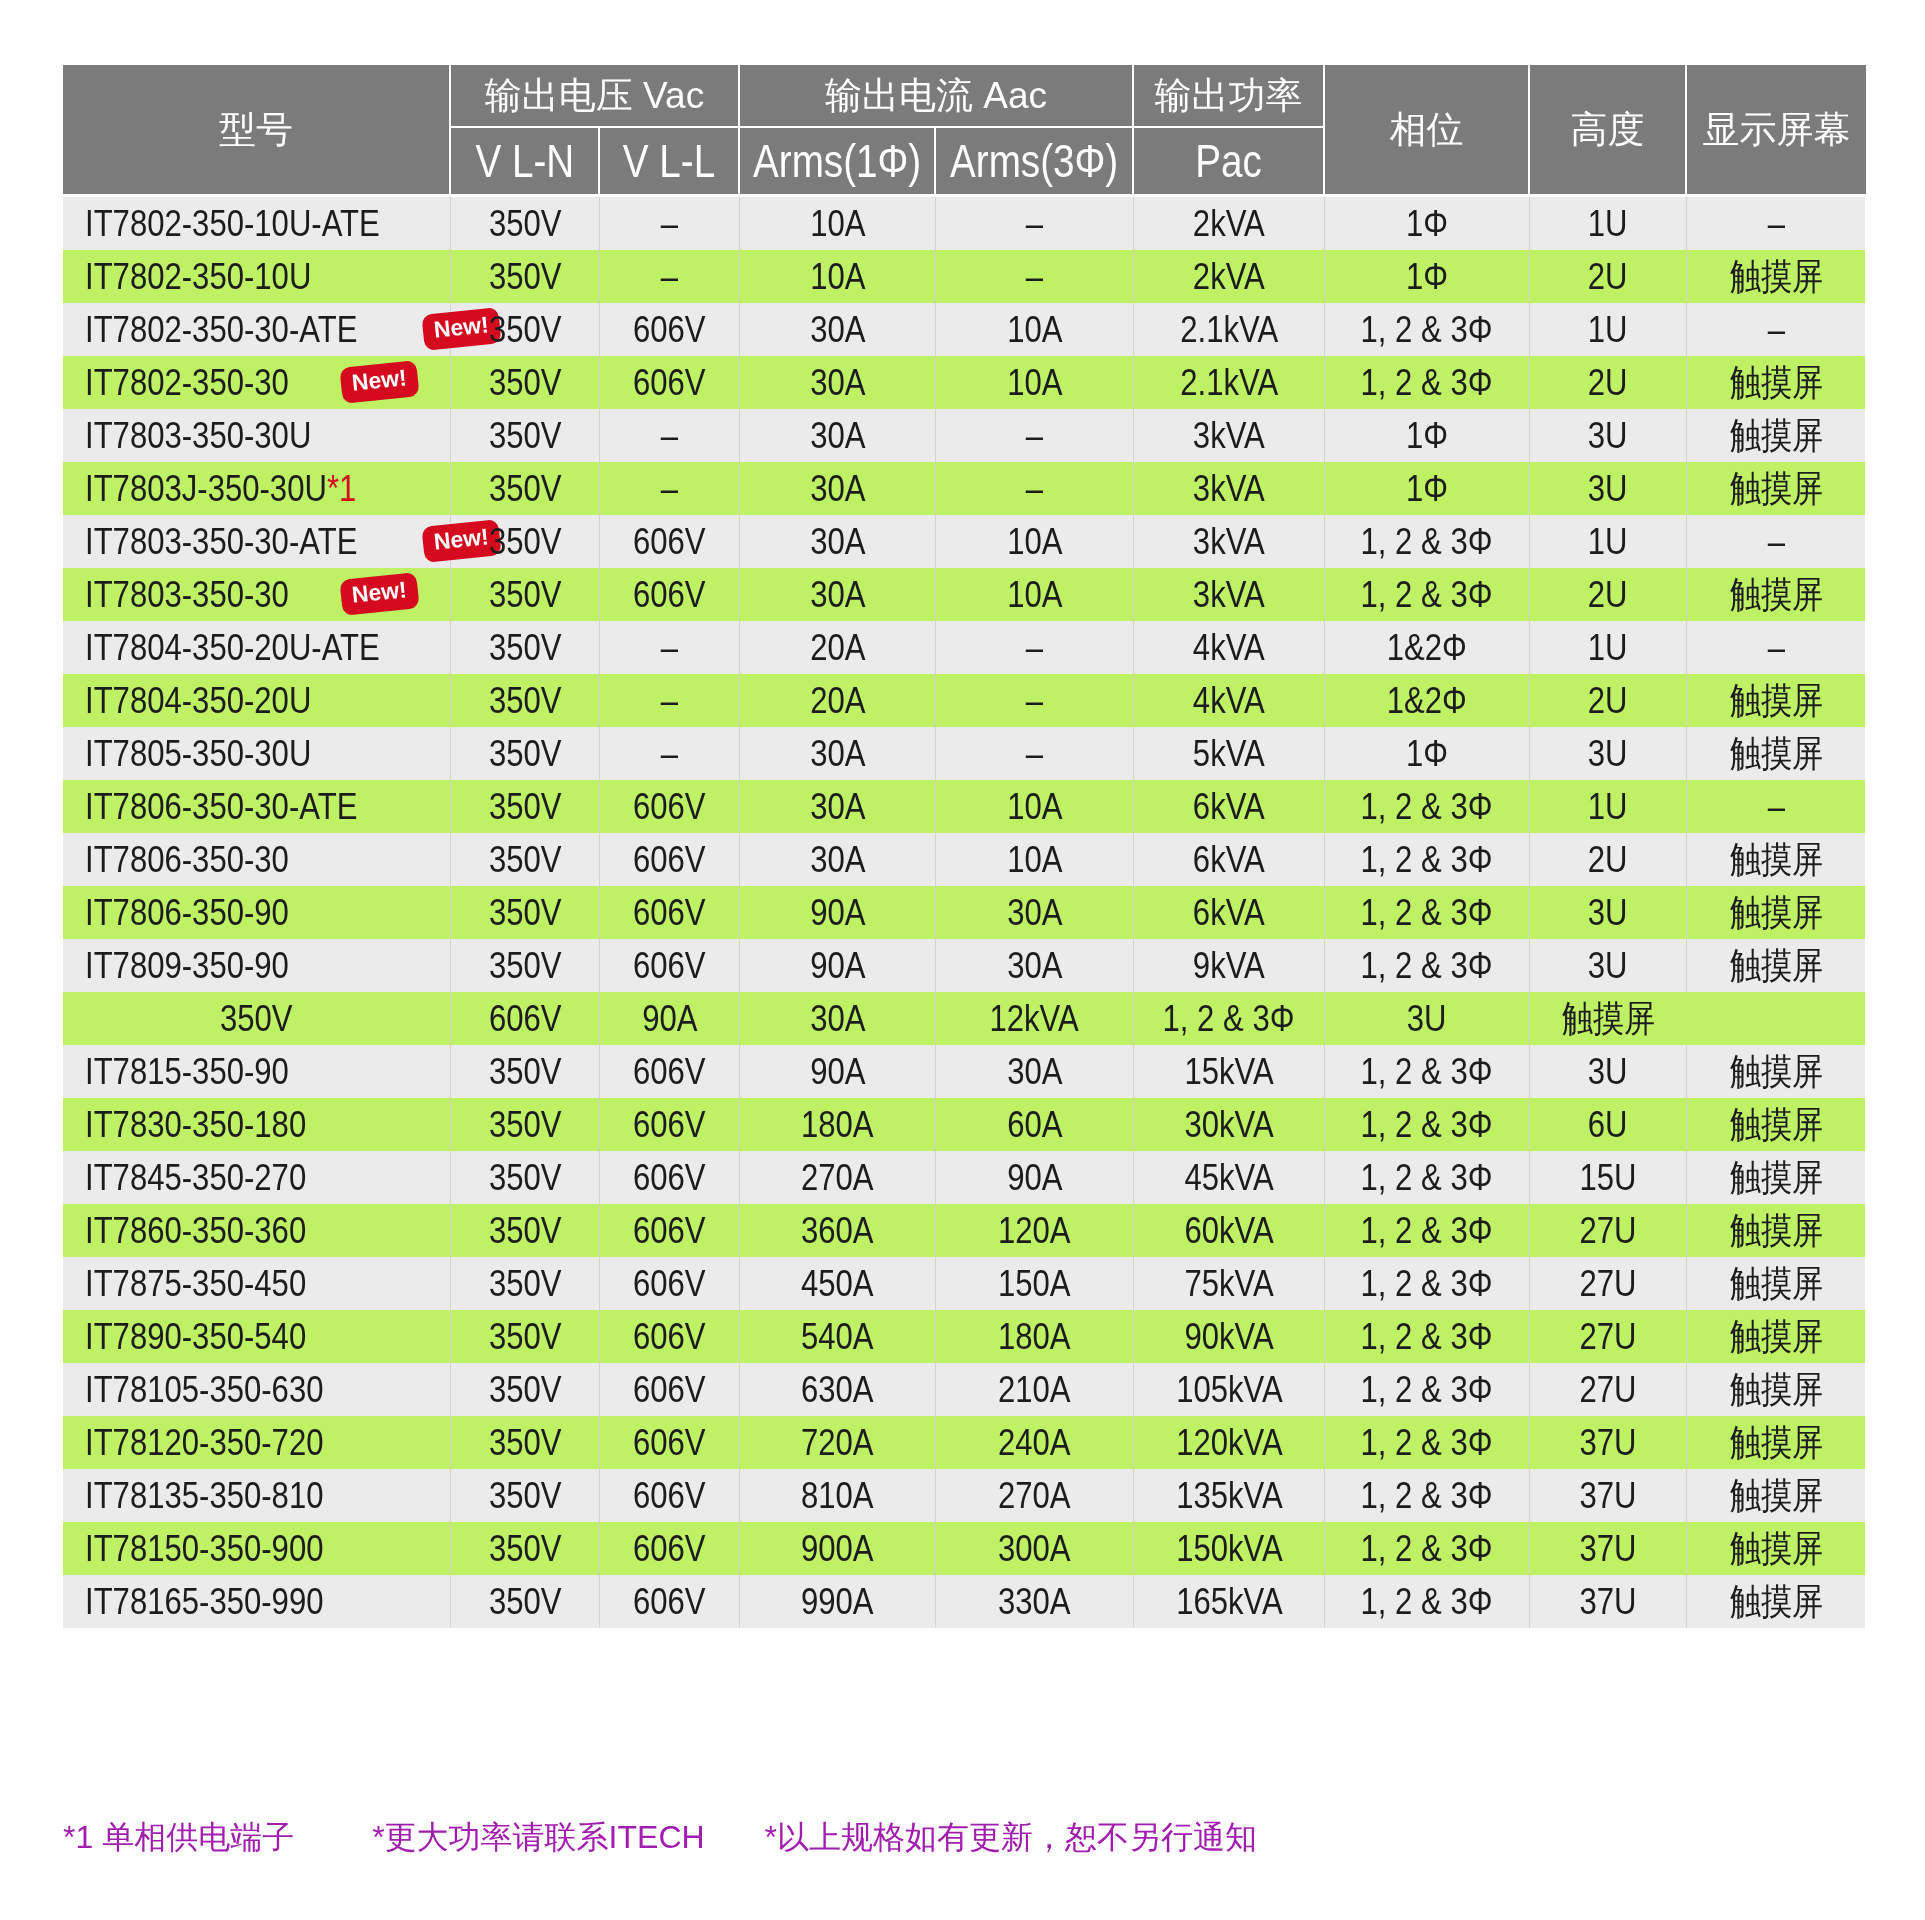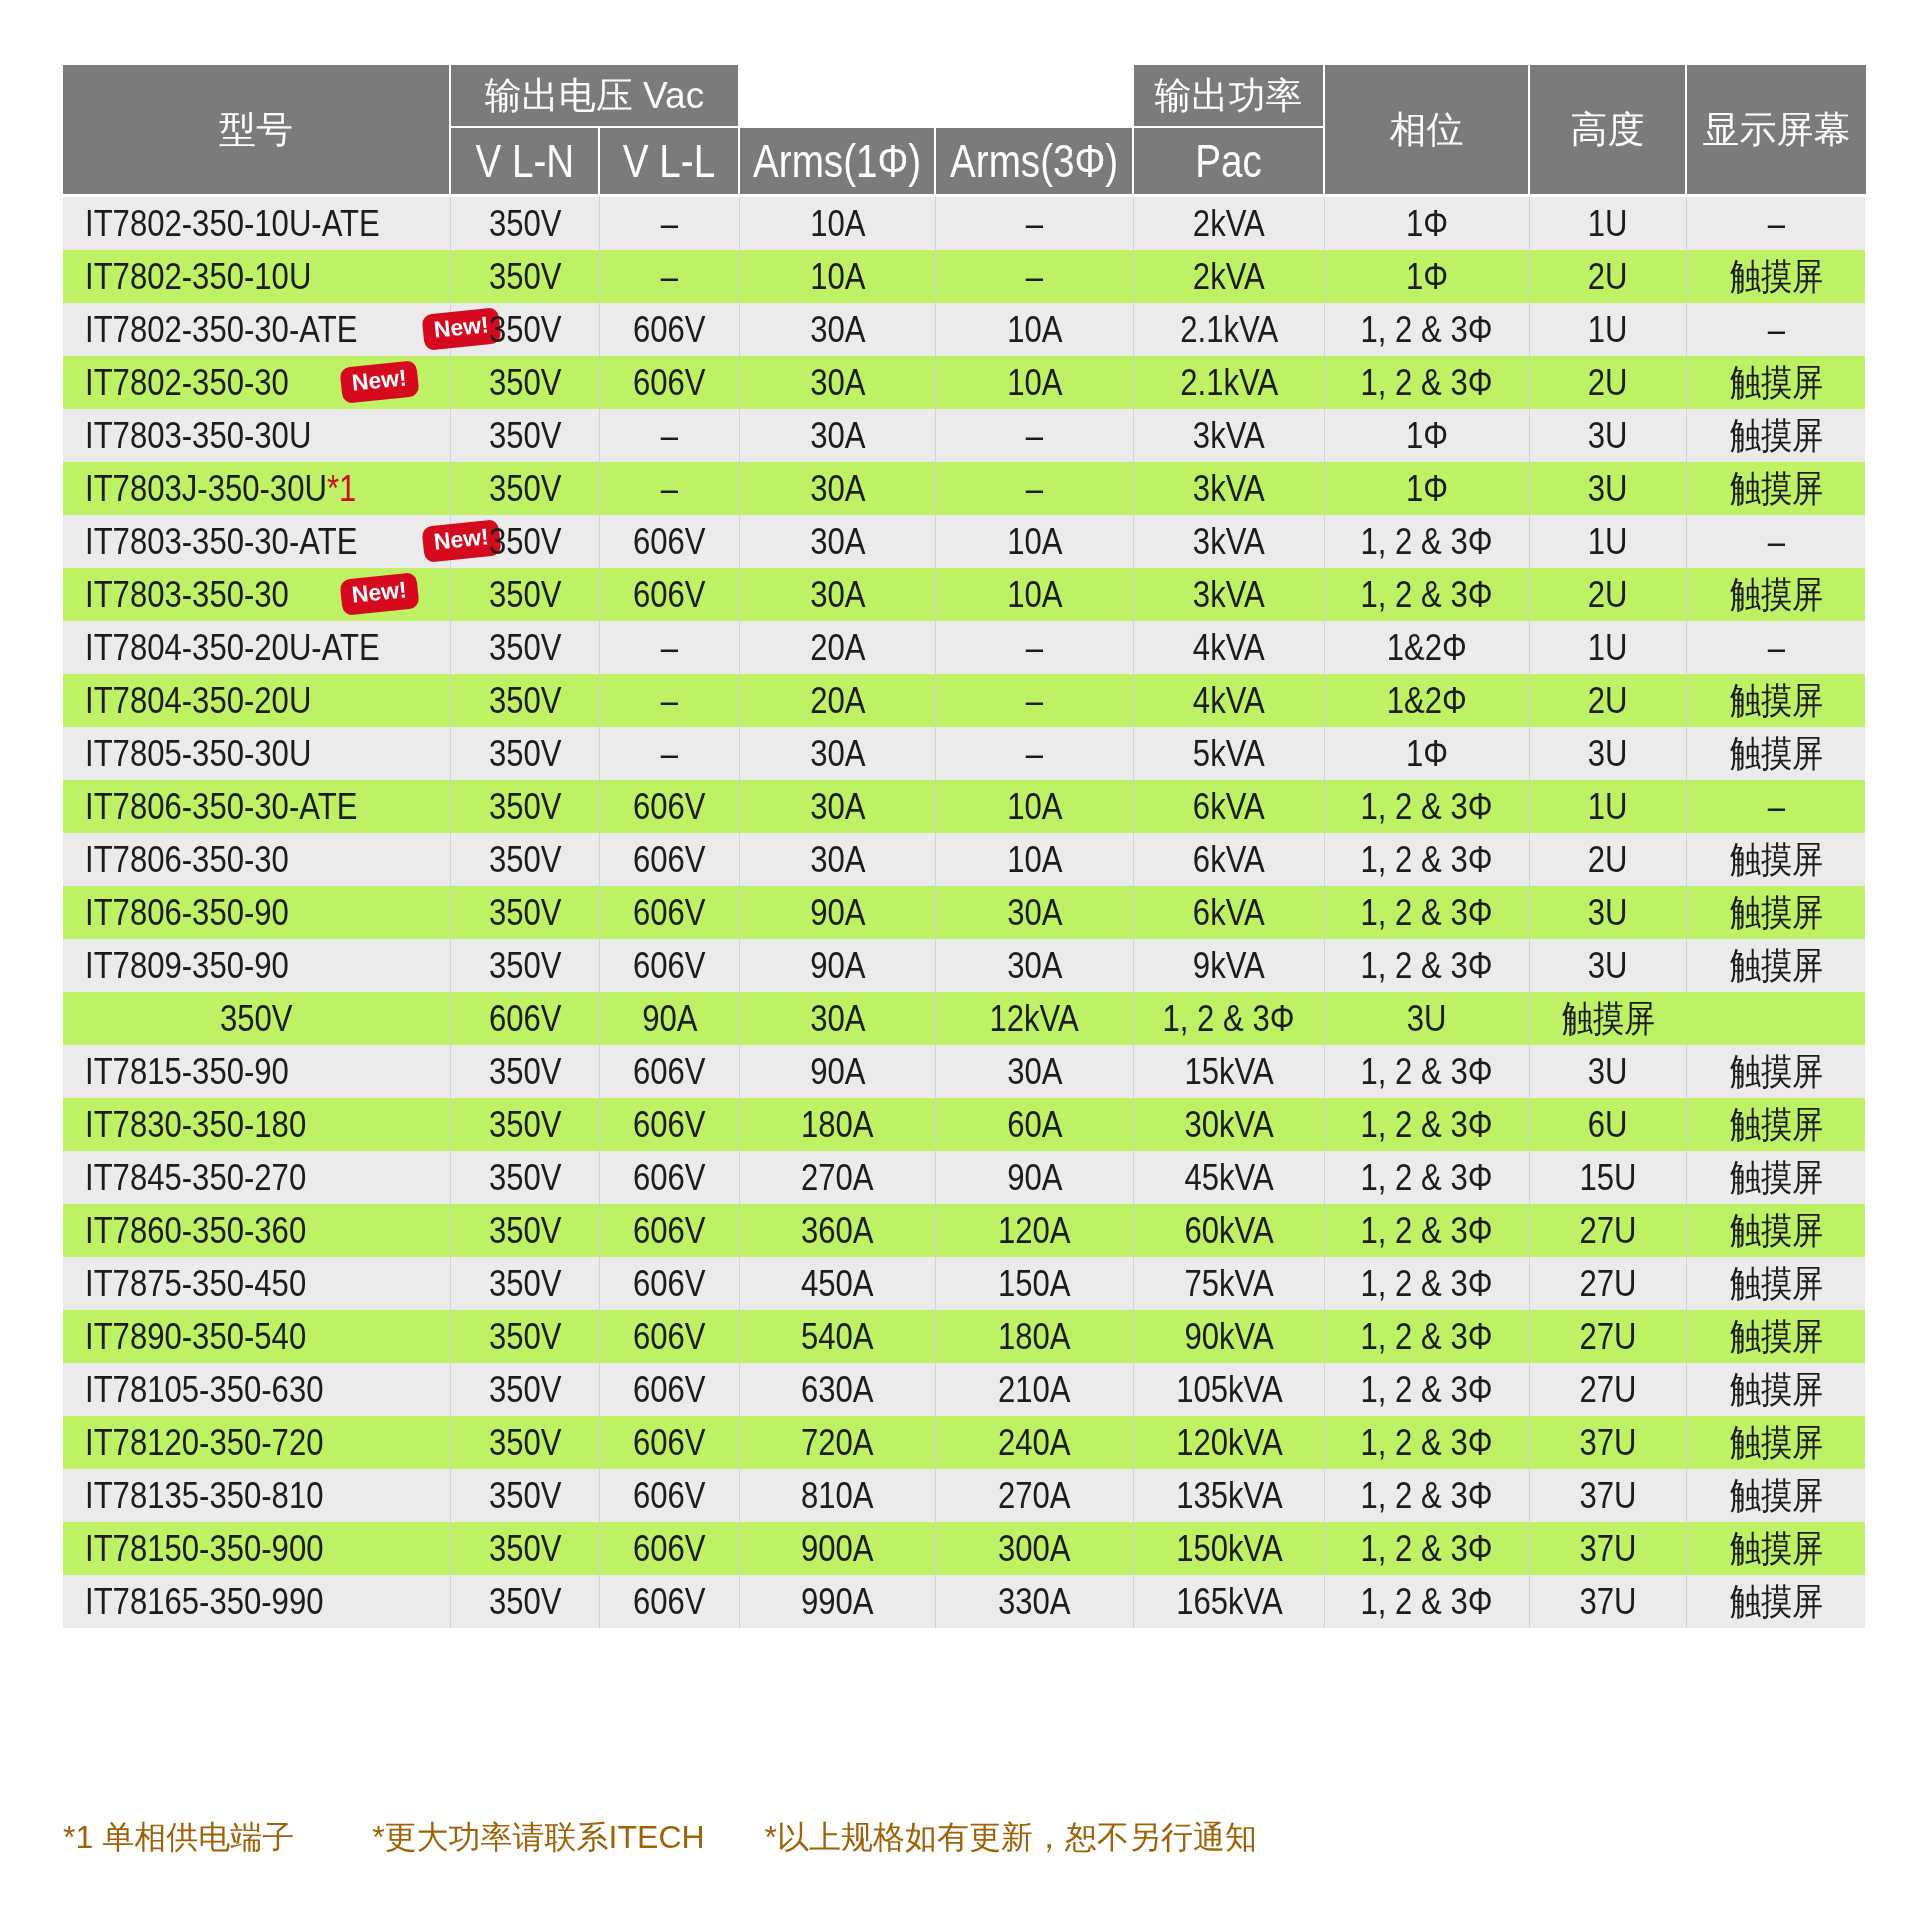--- a/index.html
+++ b/index.html
@@ -57,32 +57,33 @@
   .badge{
     display:inline-block;margin-left:13.6px;
     background:#d50a1e;color:#ffffff;
     font-size:23px;font-weight:700;line-height:1;
     padding:5.1px 11px 7.7px 11px;border-radius:10.2px;
     transform:rotate(-6deg);
   }
   
   .footnote{
     position:absolute;left:63px;top:1821px;
-    color:#a16207;font-size:32px;line-height:1;display:flex;white-space:nowrap;
+    color:#a21caf;font-size:32px;line-height:1;display:flex;white-space:nowrap;
   }
   .footnote .fn1{margin-right:78px;}
   .footnote .fn2{margin-right:60px;}
 </style>
 </head>
 <body>
 
 <div class="table-wrap">
   <div class="hdr">
     <div class="hcell h-model">型号</div>
     <div class="hcell h-vac">输出电压 Vac</div>
+    <div class="hcell h-aac">输出电流 Aac</div>
     <div class="hcell h-pw">输出功率</div>
     <div class="hcell h-height">高度</div>
     <div class="hcell h-phase">相位</div>
     <div class="hcell h-display">显示屏幕</div>
     <div class="hcell hsub h-vln">
         <span class="cond">V L-N</span>
       </div>
     <div class="hcell hsub h-vll">
         <span class="cond">V L-L</span>
       </div>

